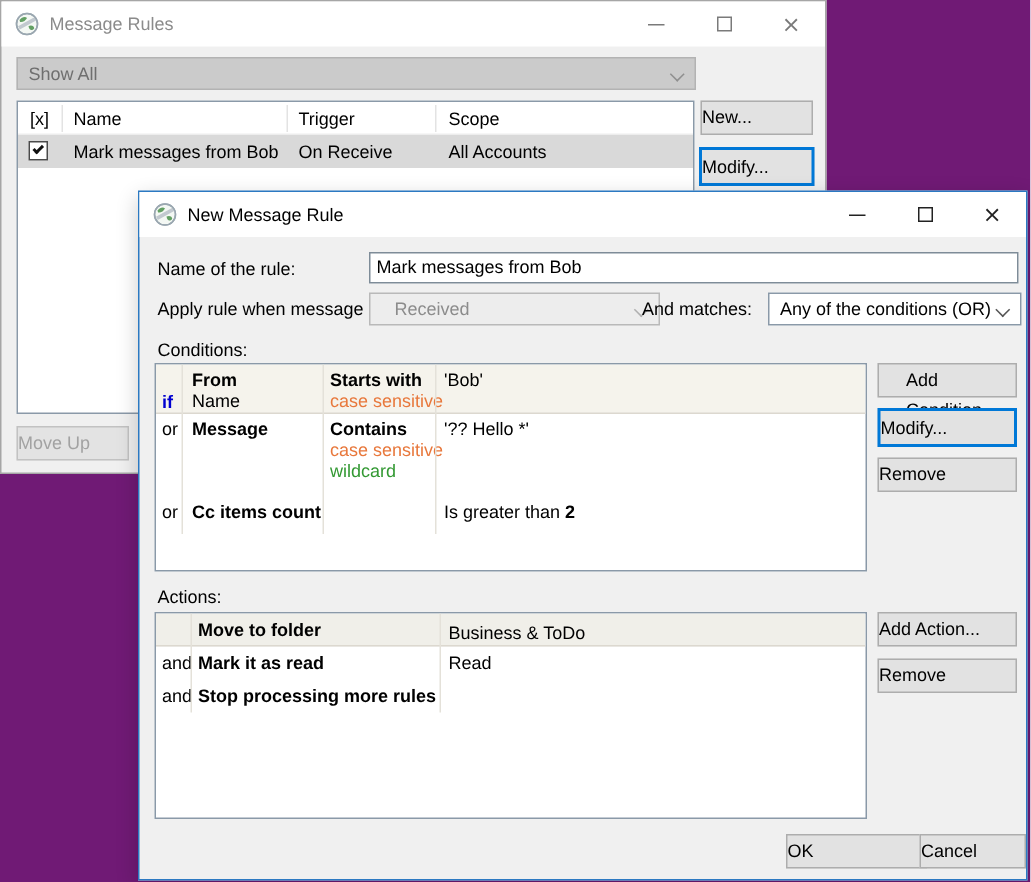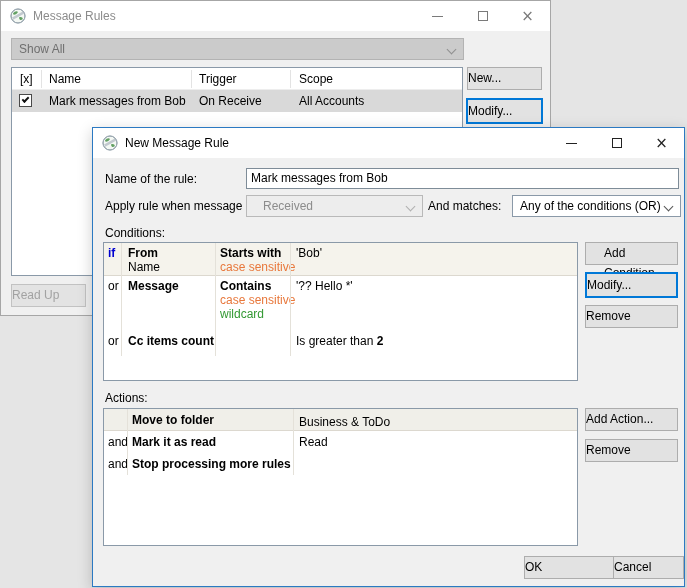--- a/index.html
+++ b/index.html
@@ -1,18 +1,18 @@
 <!DOCTYPE html>
 <html><head>
 <meta charset="utf-8">
 <style>
   * { margin:0; padding:0; box-sizing:border-box; }
   html,body { background:#fff; }
   body { font-family:"Liberation Sans","DejaVu Sans",sans-serif; font-size:12px; color:#000; }
-  #stage { position:relative; width:687px; height:588px; background:#e5e5e5; overflow:hidden; }
+  #stage { position:relative; width:687px; height:588px; background:#701a75; overflow:hidden; }
 
   
   .win { position:absolute; background:#f0f0f0; }
   #back-win { left:0; top:0; width:551px; height:316px; border:1px solid #a6a6a6; }
   #dlg { left:92px; top:127px; width:593px; height:460px; border:1px solid #2b79c2;
          box-shadow:0 4px 14px rgba(0,0,0,.20); z-index:10; }
 
   .titlebar { position:absolute; left:0; top:0; right:0; height:30px; background:#fff;
               display:flex; align-items:center; }
   .app-icon { width:16px; height:16px; margin:0 7px 0 9px; flex:0 0 auto; }
@@ -122,21 +122,21 @@
             </span>
             <span class="tcell" style="left: 37px;">Mark messages from Bob</span>
             <span class="tcell" style="left: 187px;">On Receive</span>
             <span class="tcell" style="left: 287px;">All Accounts</span>
           </div>
         </div>
     </div>
 
     <div class="btn" style="left:466px; top:66px; width:75px;">New...</div>
     <div class="btn focus" style="left:465px; top:97px; width:77px; height:26px; line-height:22px;">Modify...</div>
-    <div class="btn disabled" style="left:10px; top:283px; width:75px;">Read Up</div>
+    <div class="btn disabled" style="left:10px; top:283px; width:75px;">Move Up</div>
   </div>
 
   <div class="win" id="dlg">
     <div class="titlebar">
       <svg class="app-icon" viewBox="0 0 16 16">
         <circle cx="8" cy="8" r="7" fill="#f4f8f4" stroke="#9aa7b0"></circle>
         <path d="M2.6 10.6 L13.8 4.4" stroke="#c2c9cf" stroke-width="2.4"></path>
         <path d="M3 5.4 C4.6 3.2 6.8 2.8 8 4 C7.2 5.8 5 7 3.4 6.6 Z" fill="#63a063"></path>
         <path d="M9 9.4 C11 8.4 12.8 9.4 12.8 11 C11.2 12.8 9.4 12.2 9 9.4 Z" fill="#63a063"></path>
         <circle cx="8" cy="8" r="7" fill="none" stroke="#9aa7b0"></circle>
@@ -152,35 +152,35 @@
         <div class="tb-btn">
             <span class="g-close">×</span>
           </div>
       </div>
     </div>
 
     <span class="lbl" style="left:12px; top:44px;">Name of the rule:</span>
     <div class="input" style="left:153px; top:40px; width:433px; height:21px;">Mark messages from Bob</div>
 
     <span class="lbl" style="left:12px; top:71px;">Apply rule when message is:</span>
-    <div class="combo disabled" style="left:153px; top:67px; width:177px;padding-left:16px;">
+    <div class="combo disabled" style="left:153px; top:67px; width:194px;padding-left:16px;">
       <span>Received</span>
       <span class="chev"></span>
     </div>
     <span class="lbl" style="left:335px; top:71px;">And matches:</span>
     <div class="combo" style="left:419px; top:67px; width:169px;">
       <span>Any of the conditions (OR)</span>
       <span class="chev"></span>
     </div>
 
     <span class="sec-label" style="left:12px; top:98px;">Conditions:</span>
     <div class="panel" id="cond-list">
       <div id="cond-rows">
           <div class="crow sel" style="height: 33px;">
-            <span class="cell if-conn" style="left: 4px; top: 3px;">if</span>
+            <span class="cell if-conn" style="left: 4px; top: 18px;">if</span>
             <span class="cell" style="left: 24px; top: 3px;">
               <div class="line b">From</div>
               <div class="line">Name</div>
             </span>
             <span class="cell" style="left: 116px; top: 3px;">
               <div class="line b">Starts with</div>
               <div class="line orange">case sensitive</div>
             </span>
             <span class="cell" style="left: 192px; top: 3px;"><span>'Bob'</span></span>
           </div>

